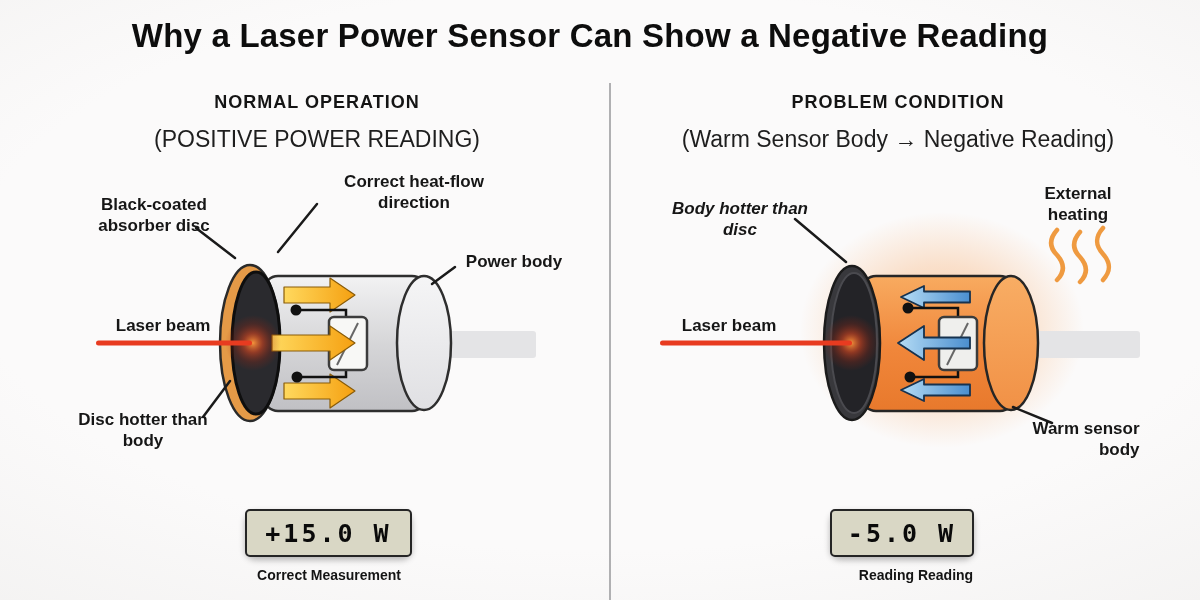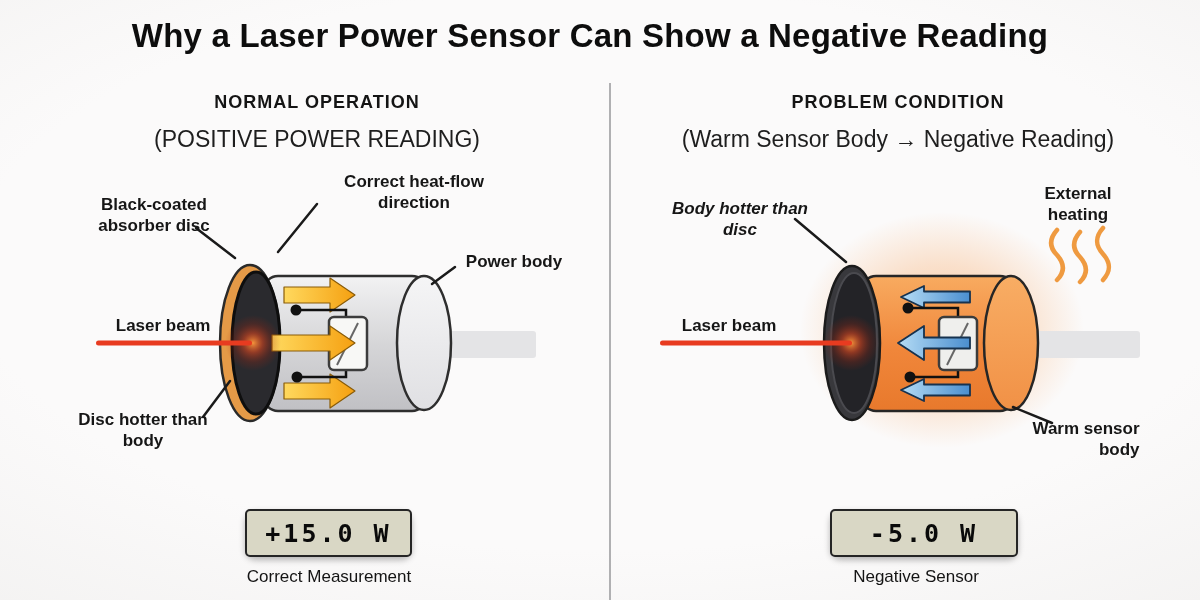--- a/index.html
+++ b/index.html
@@ -30,21 +30,21 @@
     position:absolute;background:#4c4c4f;border-radius:10px;
     box-sizing:border-box;box-shadow:0 3px 6px rgba(0,0,0,.28);
   }
   .lcd{
     width:100%;height:100%;background:#d9d7c5;border:2px solid #252525;border-radius:5px;
     box-sizing:border-box;display:flex;align-items:center;justify-content:center;
     font-family:"DejaVu Sans Mono", monospace;font-weight:bold;font-size:25px;
     letter-spacing:3px;color:#0a0a0a;white-space:nowrap;
   }
   .display-caption{
-    position:absolute;transform:translateX(-50%);font-size:17px;font-weight:400;
+    position:absolute;transform:translateX(-50%);font-size:14px;font-weight:700;
     color:#141414;white-space:nowrap;
   }
 </style>
 </head>
 <body>
 
 <div class="page">
 
   <h1 class="title">Why a Laser Power Sensor Can Show a Negative Reading</h1>
   <div class="divider"></div>
@@ -170,18 +170,18 @@
 heating</div>
   <div class="lbl" style="left:729px;top:315px;">Laser beam</div>
   <div class="lbl" style="left:1086px;top:418px;text-align:right;">Warm sensor
 body</div>
 
   <div class="display" style="left:245px;top:509px;width:167px;height:48px;">
     <div class="lcd">+15.0 W</div>
   </div>
   <div class="display-caption" style="left:329px;top:567px;">Correct Measurement</div>
 
-  <div class="display" style="left:830px;top:509px;width:188px;height:48px;">
+  <div class="display" style="left:830px;top:509px;width:144px;height:48px;">
     <div class="lcd">-5.0 W</div>
   </div>
-  <div class="display-caption" style="left:916px;top:567px;">Negative Sensor</div>
+  <div class="display-caption" style="left:916px;top:567px;">Reading Reading</div>
 
 </div>
 
 </body></html>

